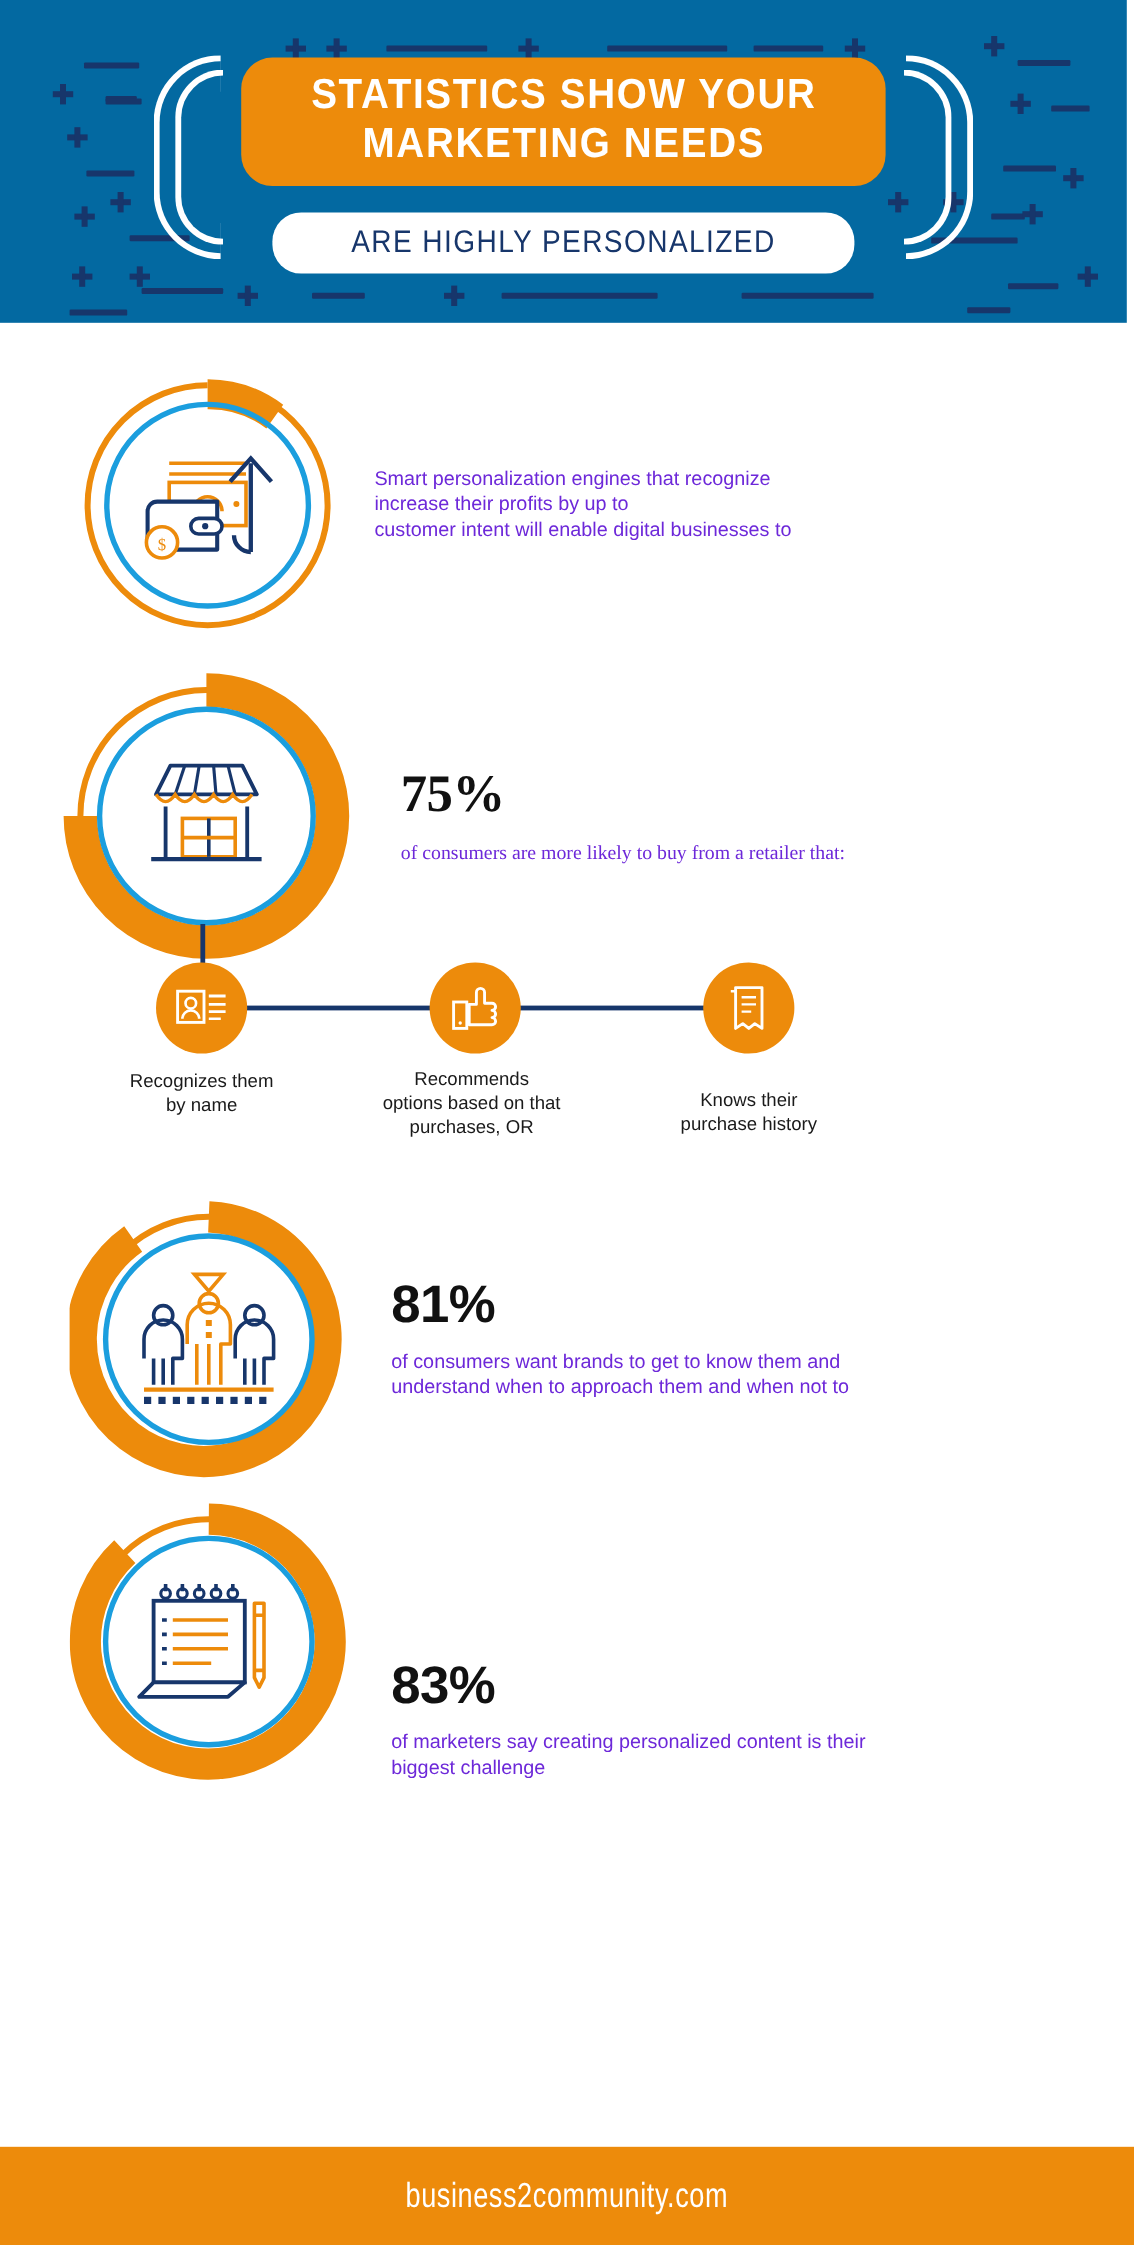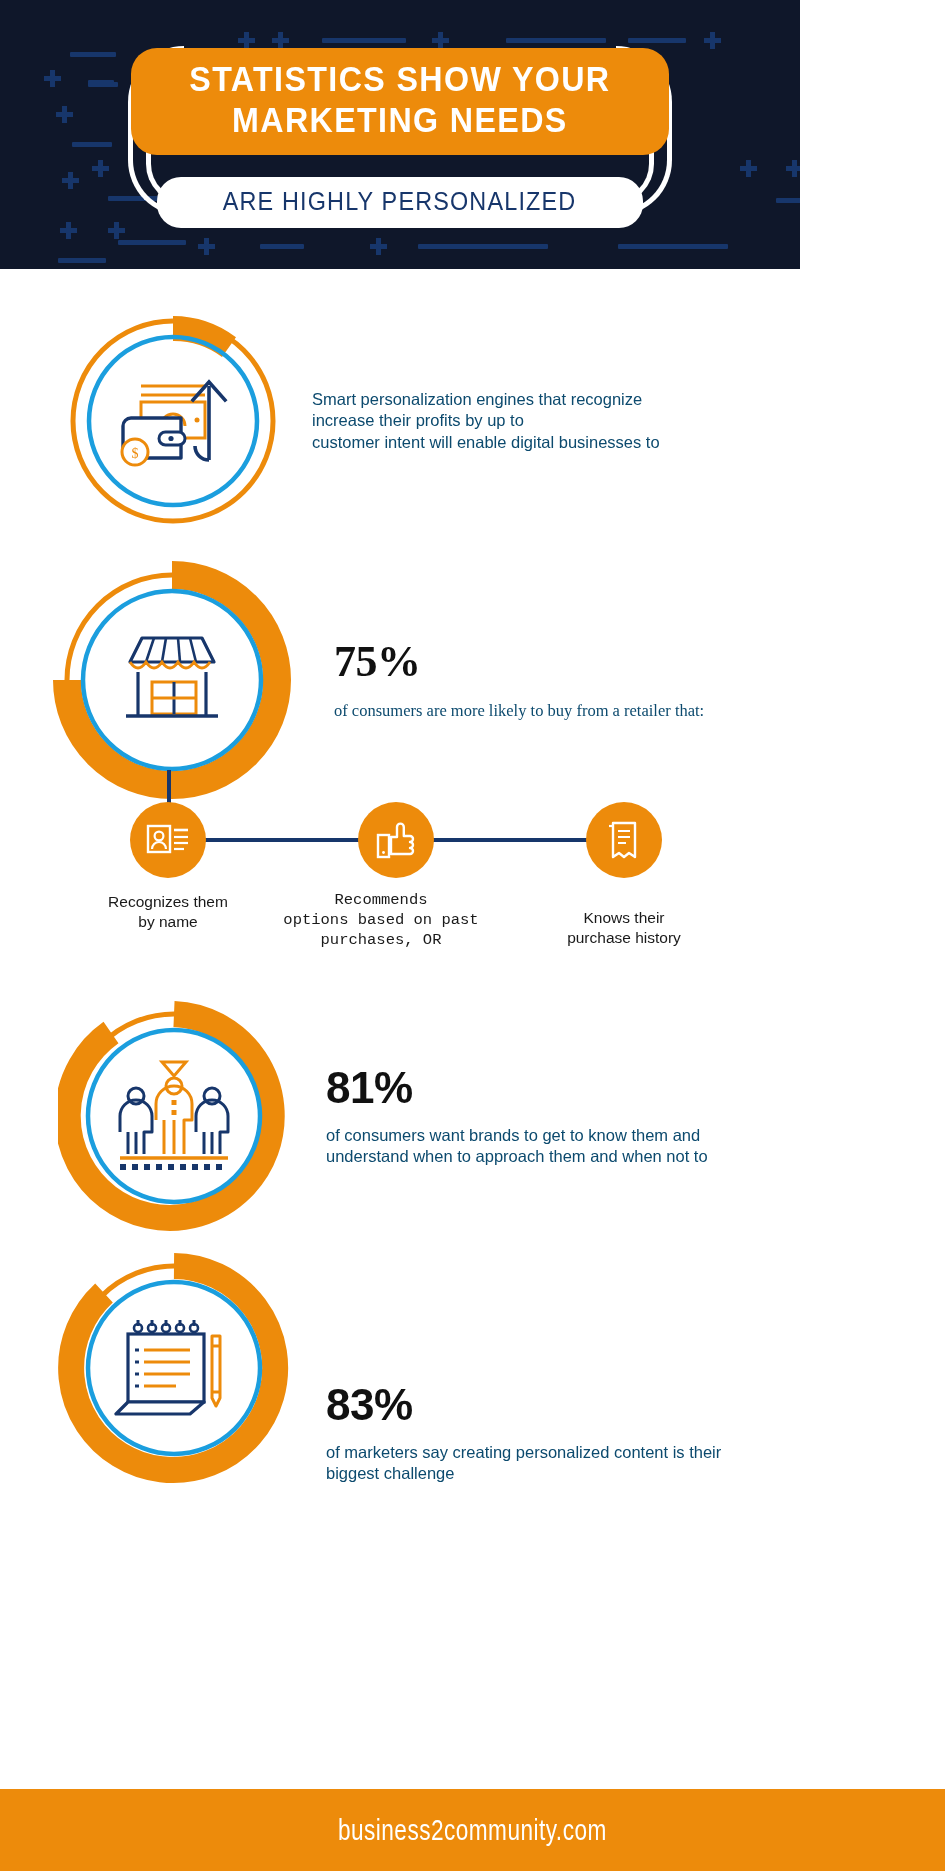--- a/index.html
+++ b/index.html
@@ -9,23 +9,23 @@
     height: 1871px;
     font-family: "Liberation Sans", sans-serif;
     color: #1b2a4a;
     position: relative;
     overflow: hidden;
   }
 
   
   .header {
     position: relative;
-    width: 800px;
+    width: 939px;
     height: 269px;
-    background: #0f172a;
+    background: #0369a1;
     overflow: hidden;
   }
   .deco { position: absolute; pointer-events: none; }
   .deco.dash {
     background: #17366b;
     height: 5px;
     border-radius: 1px;
   }
   .deco.plus {
     width: 17px; height: 17px;
@@ -123,21 +123,21 @@
   .big-num {
     font-size: 44px;
     font-weight: bold;
     color: #111111;
     line-height: 1.05;
     letter-spacing: -0.5px;
   }
   .body-copy {
     font-size: 16.5px;
     line-height: 1.28;
-    color: #0c4a6e;
+    color: #6d28d9;
   }
 
   
   .subnodes { position: absolute; }
   .connector-v {
     position: absolute;
     width: 4px;
     background: #17366b;
   }
   .connector-h {
@@ -339,23 +339,23 @@
       <line x1="13" y1="17" x2="25" y2="17" stroke="#ffffff" stroke-width="2"></line>
       <line x1="13" y1="23" x2="21" y2="23" stroke="#ffffff" stroke-width="2"></line>
       <path d="M 4 6 L 8 6" stroke="#ffffff" stroke-width="2.2"></path>
     </svg>
   </div>
 
   <div class="node-label" style="left:63px; top:122px;">
     <div>Recognizes them</div>
     <div>by name</div>
   </div>
-  <div class="node-label" style="left:276px; top:120px;font-family:Liberation Mono, monospace;">
+  <div class="node-label" style="left:288px; top:120px;">
     <div>Recommends</div>
-    <div>options based on past</div>
+    <div>options based on that</div>
     <div>purchases, OR</div>
   </div>
   <div class="node-label" style="left:519px; top:138px;">
     <div>Knows their</div>
     <div>purchase history</div>
   </div>
 </div>
 
 <div class="stat-row" style="left:58px; top:1000px; width:840px;">
   <div class="ring">

